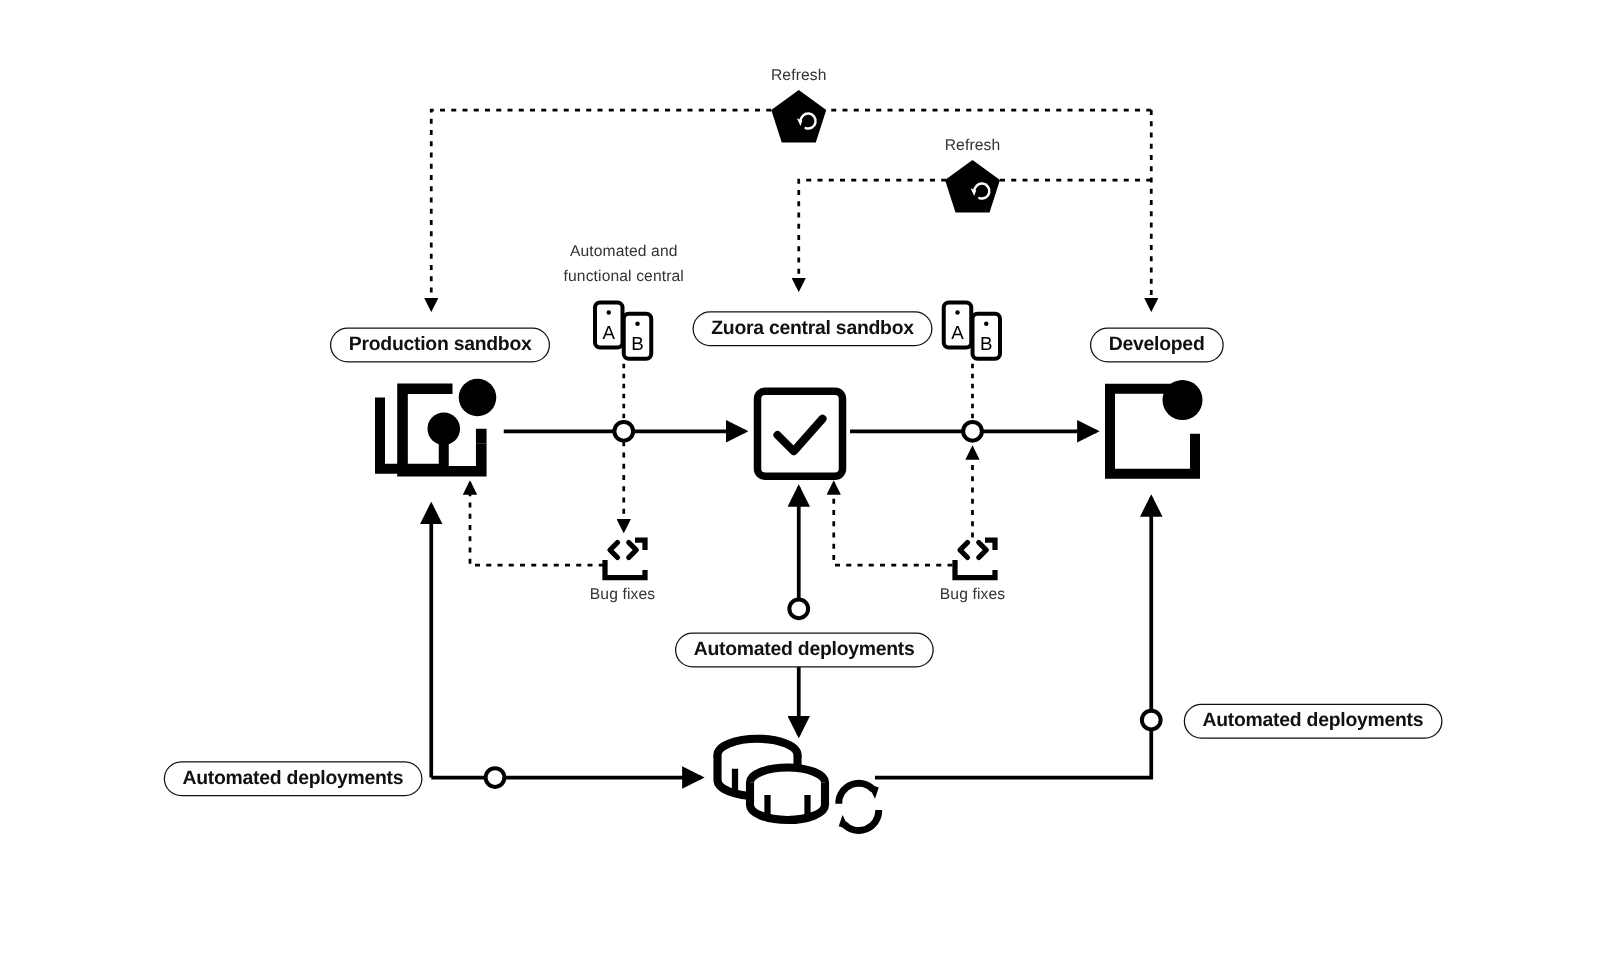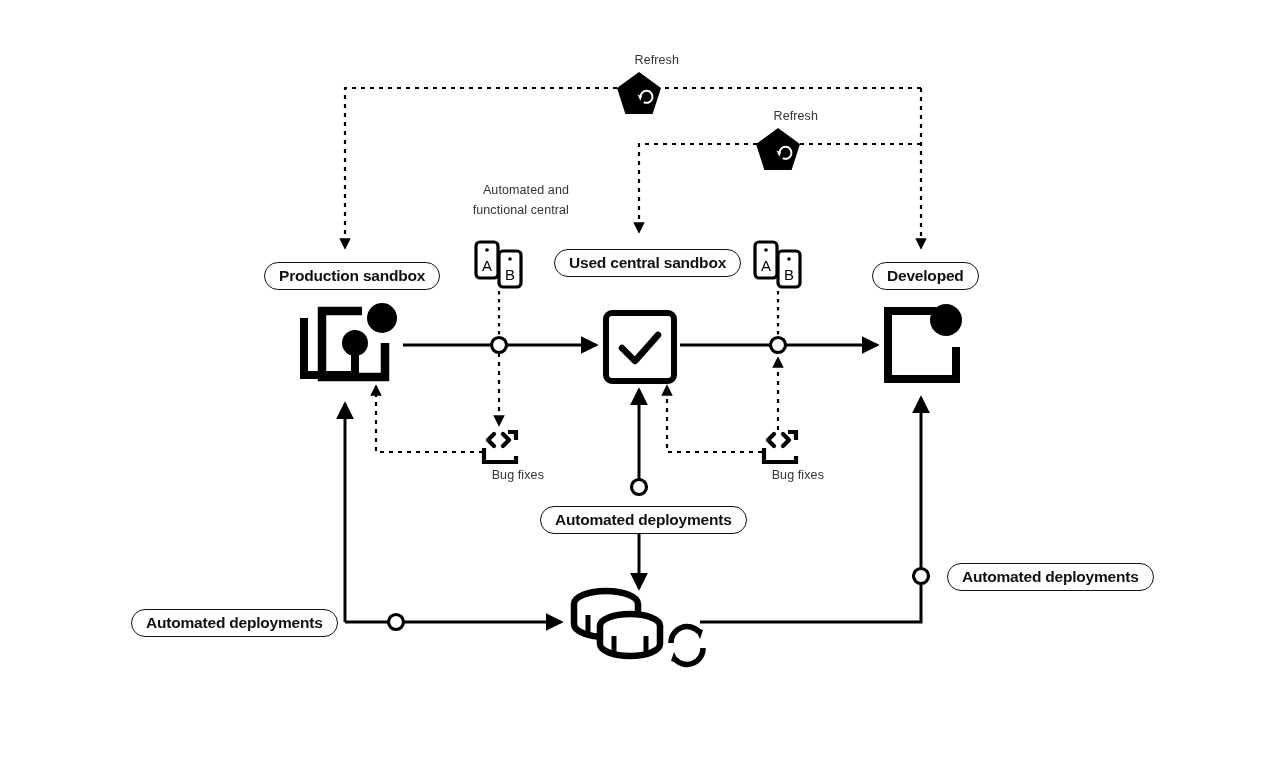--- a/index.html
+++ b/index.html
@@ -40,21 +40,21 @@
     white-space: nowrap;
     color: #111111;
     text-align: center;
   }
   .plain-label {
     position: absolute;
     font-size: 12.5px;
     font-weight: 400;
     color: #333333;
     letter-spacing: 0.1px;
-    text-align: right;
+    text-align: center;
     white-space: nowrap;
     line-height: 20px;
   }
   .plain-label.two-line {
     white-space: normal;
     width: 140px;
   }
 </style>
 </head>
 <body>
@@ -199,36 +199,36 @@
 
     <g transform="translate(760,430)">
       <path d="M 28 2 L 36 2 L 36 10 M 36 26 L 36 32 L 4 32 L 4 18" stroke="#000" stroke-width="4.2" fill="none" stroke-linecap="butt"></path>
       <path d="M 14 4 L 8 10 L 14 16" stroke="#000" stroke-width="4.2" fill="none" stroke-linecap="round" stroke-linejoin="round"></path>
       <path d="M 23 4 L 29 10 L 23 16" stroke="#000" stroke-width="4.2" fill="none" stroke-linecap="round" stroke-linejoin="round"></path>
     </g>
   </svg>
 
   <div class="pill" style="left:264px; top:262px;">Production sandbox</div>
 
-  <div class="pill" style="left:554px; top:249px;">Used central sandbox</div>
+  <div class="pill" style="left:554px; top:249px;">Zuora central sandbox</div>
 
   <div class="pill" style="left:872px; top:262px;">Developed</div>
 
 
   <div class="pill" style="left:131px; top:609px;">Automated deployments</div>
 
   <div class="pill" style="left:540px; top:506px;">Automated deployments</div>
 
   <div class="pill" style="left:947px; top:563px;">Automated deployments</div>
 
   <div class="plain-label" style="left:599px; top:50px; width:80px;">Refresh</div>
 
   <div class="plain-label" style="left:738px; top:106px; width:80px;">Refresh</div>
 
-  <div class="plain-label two-line" style="left:429px; top:180px;">
+  <div class="plain-label two-line" style="left:429px; top:191px;">
     <span>Automated and</span><br>
     <span>functional central</span>
   </div>
 
 
   <div class="plain-label" style="left:452px; top:465px; width:92px;">Bug fixes</div>
 
   <div class="plain-label" style="left:732px; top:465px; width:92px;">Bug fixes</div>
 
 </div>

